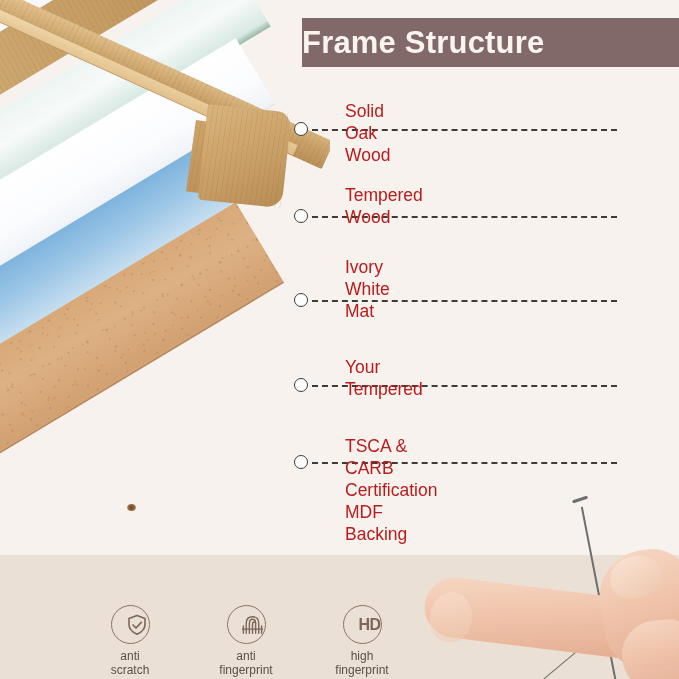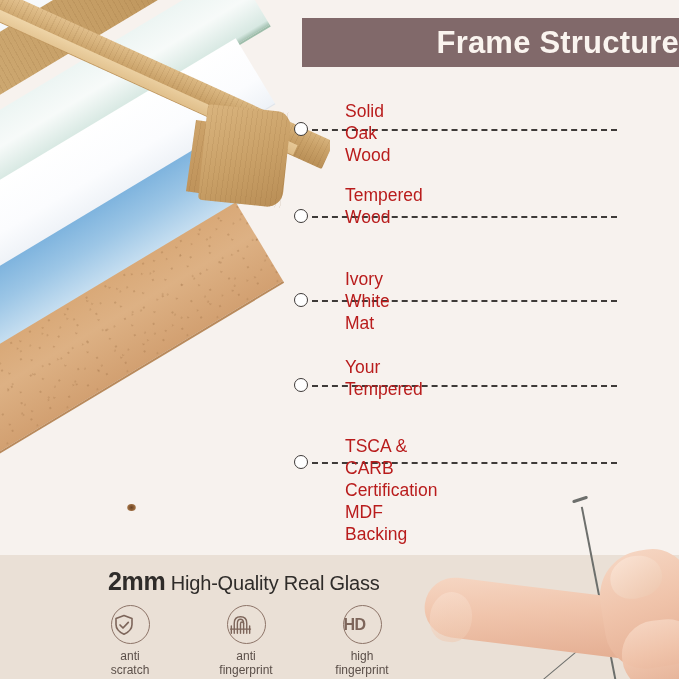--- a/index.html
+++ b/index.html
@@ -31,21 +31,21 @@
   
   .title-band {
     position: absolute;
     left: 302px;
     top: 18px;
     width: 377px;
     height: 49px;
     background: #81696a;
     display: flex;
     align-items: center;
-    justify-content: flex-end;
+    justify-content: flex-start;
   }
   .title-band .title-text {
     color: #faf4ef;
     font-size: 31px;
     font-weight: bold;
     letter-spacing: 0.2px;
     white-space: nowrap;
   }
 
   
@@ -249,21 +249,21 @@
     flex-direction: column;
     align-items: center;
   }
   .feature .circle {
     width: 39px;
     height: 39px;
     border-radius: 50%;
     border: 1.4px solid #8d7468;
     display: flex;
     align-items: center;
-    justify-content: flex-start;
+    justify-content: flex-end;
     box-sizing: border-box;
   }
   .feature .cap {
     margin-top: 5px;
     text-align: center;
     color: #5b4f49;
     font-size: 12px;
     line-height: 14px;
     white-space: pre-line;
   }
@@ -343,38 +343,35 @@
         <div class="label" style="left: 345px; top: 100px;">Solid Oak Wood</div>
       </div>
       <div class="callout">
         <div class="dot" style="left: 294px; top: 209px;"></div>
         <div class="dash" style="left: 312px; top: 216px; width: 305px;"></div>
         <div class="label" style="left: 345px; top: 184px;">Tempered Wood</div>
       </div>
       <div class="callout">
         <div class="dot" style="left: 294px; top: 293px;"></div>
         <div class="dash" style="left: 312px; top: 300px; width: 305px;"></div>
-        <div class="label" style="left: 345px; top: 268px;">Ivory White Mat</div>
+        <div class="label" style="left: 345px; top: 256px;">Ivory White Mat</div>
       </div>
       <div class="callout">
         <div class="dot" style="left: 294px; top: 378px;"></div>
         <div class="dash" style="left: 312px; top: 385px; width: 305px;"></div>
         <div class="label" style="left: 345px; top: 356px;">Your Tempered</div>
       </div>
       <div class="callout">
         <div class="dot" style="left: 294px; top: 455px;"></div>
         <div class="dash" style="left: 312px; top: 462px; width: 305px;"></div>
         <div class="label" style="left: 345px; top: 410px; margin-top: 25px;">TSCA &amp; CARB
 Certification MDF Backing</div>
       </div>
     </div>
 
-  <div class="glass-headline">
-    <span class="mm">2mm</span><span class="rest">&nbsp;</span><span class="rest">High-Quality Real Glass</span>
-  </div>
 
   <div class="features">
 
 
     <div class="feature">
       <div class="circle">
         <svg width="24" height="24" viewBox="0 0 24 24" aria-hidden="true">
           <path d="M12 2.6 L20 5.6 L20 11.5 Q20 17.6 12 21.3 Q4 17.6 4 11.5 L4 5.6 Z" fill="none" stroke="#7d655a" stroke-width="1.6" stroke-linejoin="round"></path>
           <path d="M8 12 L11 15 L16.3 9.3" fill="none" stroke="#7d655a" stroke-width="1.7" stroke-linecap="round" stroke-linejoin="round"></path>
         </svg>

